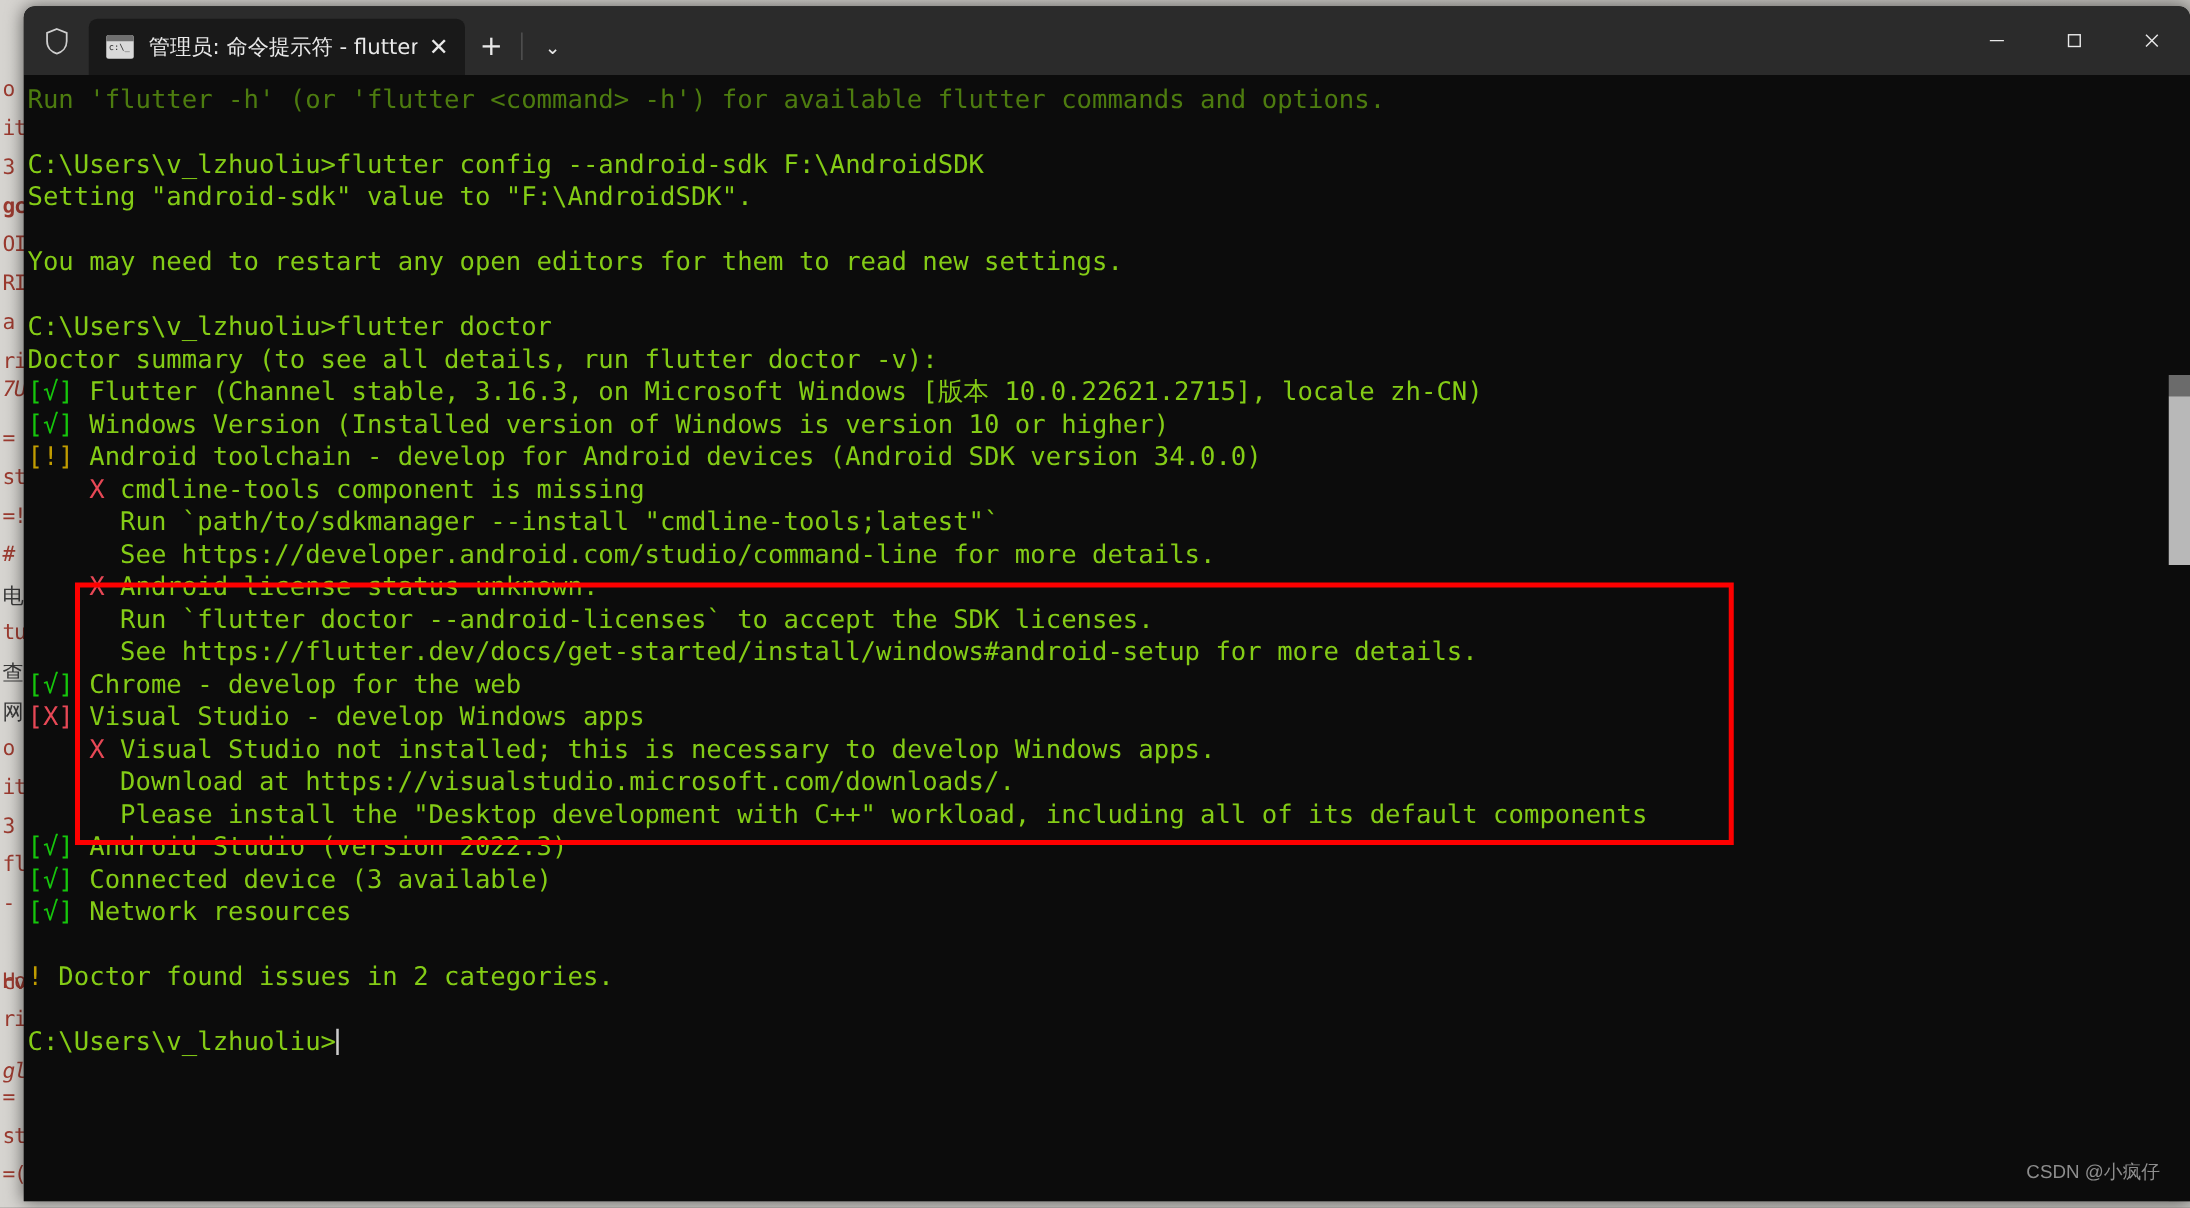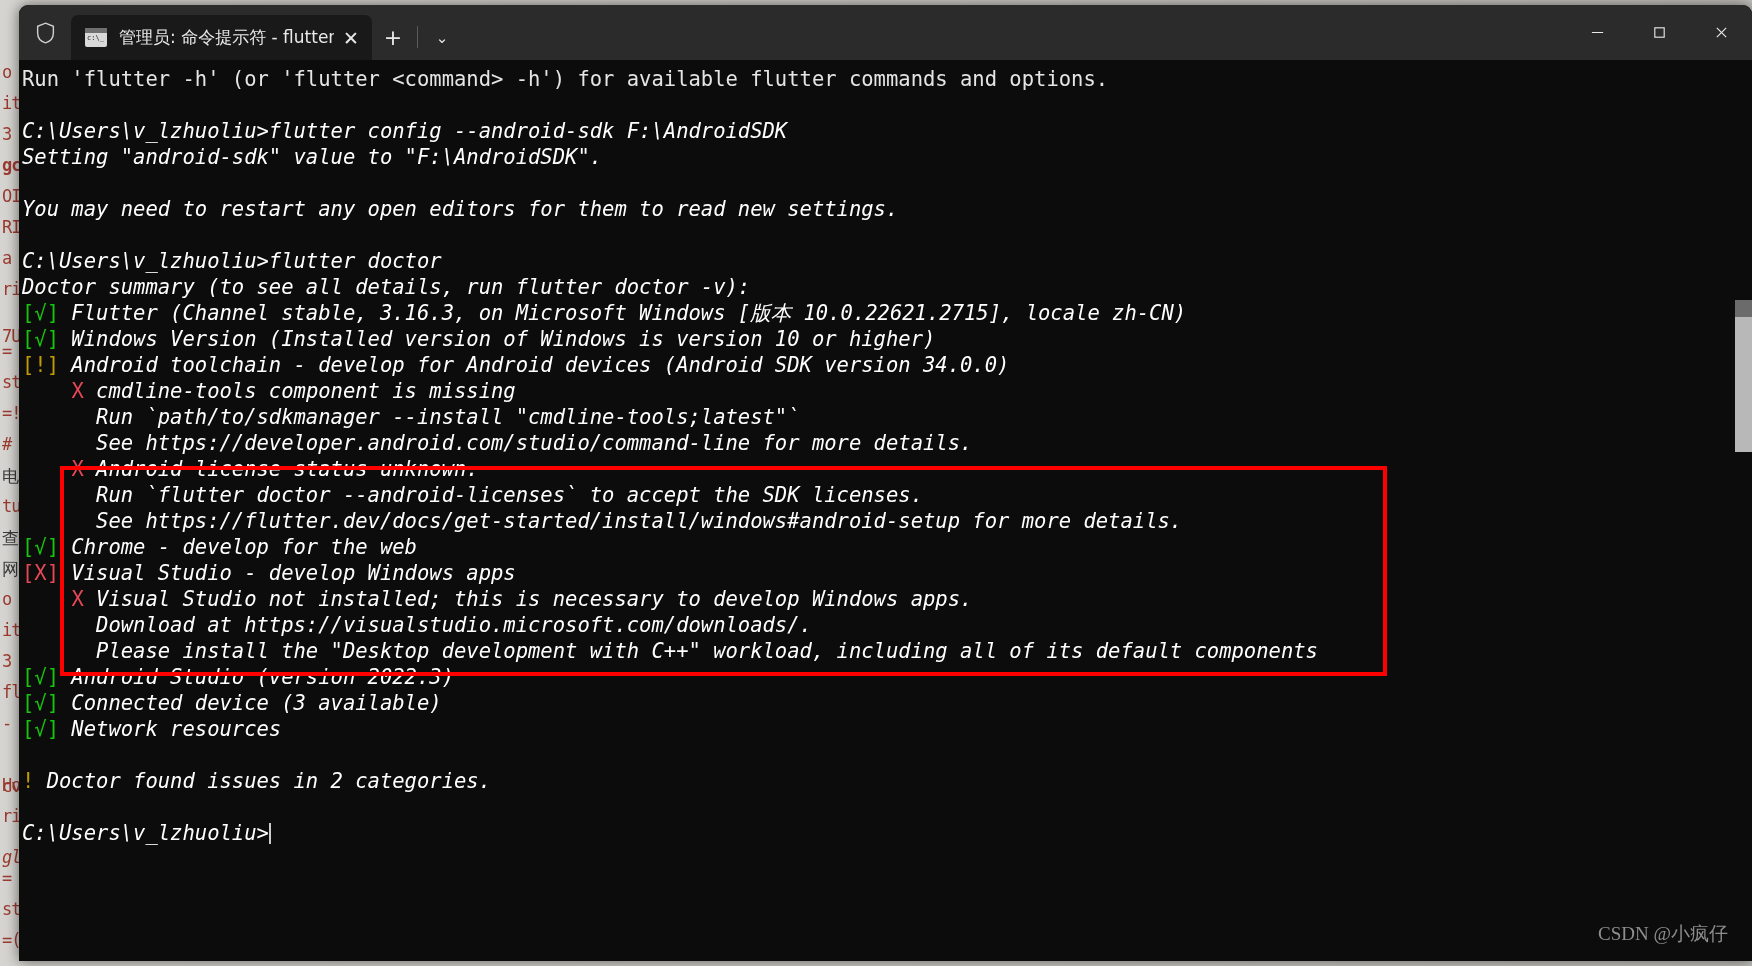--- a/index.html
+++ b/index.html
@@ -137,24 +137,24 @@
     left: 0; top: 6px;
     padding-left: 3px;
     font-family: "DejaVu Sans Mono", monospace;
     font-size: 20.5px;
     line-height: 26px;
     color: #cccccc;
     white-space: pre;
     letter-spacing: 0px;
   }
   .ln { height: 26px; }
-  .red   { color: #e5e5e5; }
+  .red   { color: #4d7c0f; }
   .green { color: #16c60c; }
   .yellow{ color: #c19c00; }
-  .white { color: #ffffff; font-style: italic; }
+  .white { color: #84cc16; }
   .brightred { color: #e74856; }
 
   #cursor {
     display: inline-block;
     width: 2px; height: 21px;
     background: #cccccc;
     vertical-align: -4px;
   }
 
   
@@ -181,38 +181,38 @@
   }
   #scrollbar-track-top {
     position: absolute; right: 0; top: 240px; width: 17px; height: 17px;
     background: #6b6b6b;
   }
 
   
   #watermark {
     position: absolute;
     right: 24px; bottom: 14px;
-    font-family: Liberation Serif, serif;
-    font-size: 19px;
+    font-family: Liberation Sans, sans-serif;
+    font-size: 15px;
     color: #8e8e8e;
   }
 </style>
 </head>
 <body>
 
 <div id="bg-window">
     <div class="bg-line" style="top: 62px;">o</div>
     <div class="bg-line" style="top: 93px;">it</div>
     <div class="bg-line" style="top: 124px;">3</div>
     <div class="bg-line" style="top: 155px; font-weight: bold;">gc</div>
     <div class="bg-line" style="top: 186px;">OI</div>
     <div class="bg-line" style="top: 217px;">RI</div>
     <div class="bg-line" style="top: 248px;">a</div>
     <div class="bg-line" style="top: 279px;">rit</div>
-    <div class="bg-line" style="top: 326px;">7U</div>
+    <div class="bg-line" style="top: 302px; font-style: italic;">7U</div>
     <div class="bg-line" style="top: 341px;">=</div>
     <div class="bg-line" style="top: 372px;">st=</div>
     <div class="bg-line" style="top: 403px;">=!</div>
     <div class="bg-line" style="top: 434px;">#</div>
     <div class="bg-line bg-cn" style="top: 465px;">电</div>
     <div class="bg-line" style="top: 496px;">tu</div>
     <div class="bg-line bg-cn" style="top: 527px;">查</div>
     <div class="bg-line bg-cn" style="top: 558px;">网</div>
     <div class="bg-line" style="top: 589px;">o</div>
     <div class="bg-line" style="top: 620px;">it</div>

